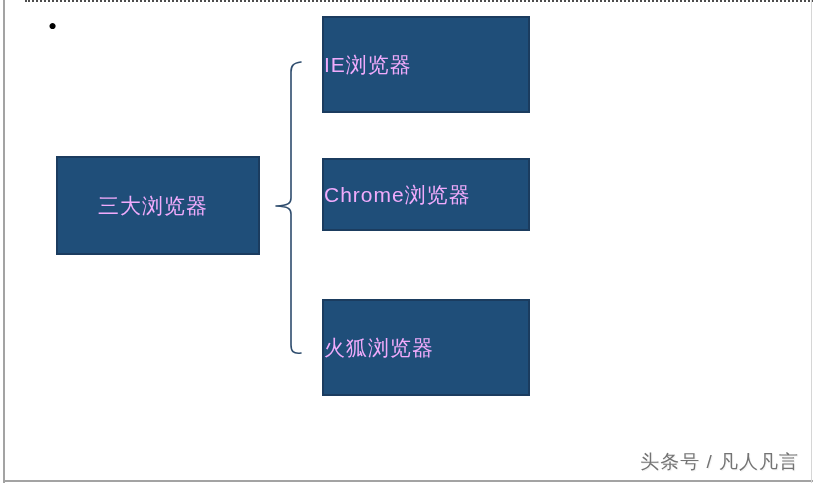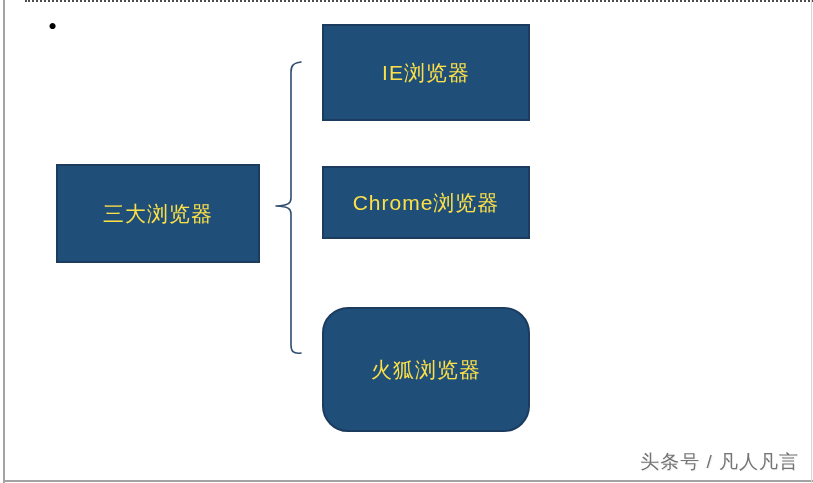--- a/index.html
+++ b/index.html
@@ -62,31 +62,29 @@
     line-height: 1;
   }
   
   .dbox {
     position: absolute;
     background: #1F4E79;
     border: 2px solid #1B3C5F;
     box-sizing: border-box;
     display: flex;
     align-items: center;
-    justify-content: center;
-    color: #fde047;
+    color: #f0abfc;
     font-size: 21px;
     letter-spacing: 1px;
     text-align: center;
-    margin-top: 8px;
   }
-  .box-left   { left: 56px;  top: 156px; width: 204px; height: 99px; }
+  .box-left   { left: 56px;  top: 156px; width: 204px; height: 99px; padding-left: 40px; }
   .box-ie     { left: 322px; top: 16px;  width: 208px; height: 97px; }
   .box-chrome { left: 322px; top: 158px; width: 208px; height: 73px; }
-  .box-fox    { left: 322px; top: 299px; width: 208px; height: 125px; border-radius: 26px; }
+  .box-fox    { left: 322px; top: 299px; width: 208px; height: 97px; }
   
   .brace {
     position: absolute;
     left: 258px;
     top: 52px;
     width: 50px;
     height: 310px;
   }
   
   .watermark {

